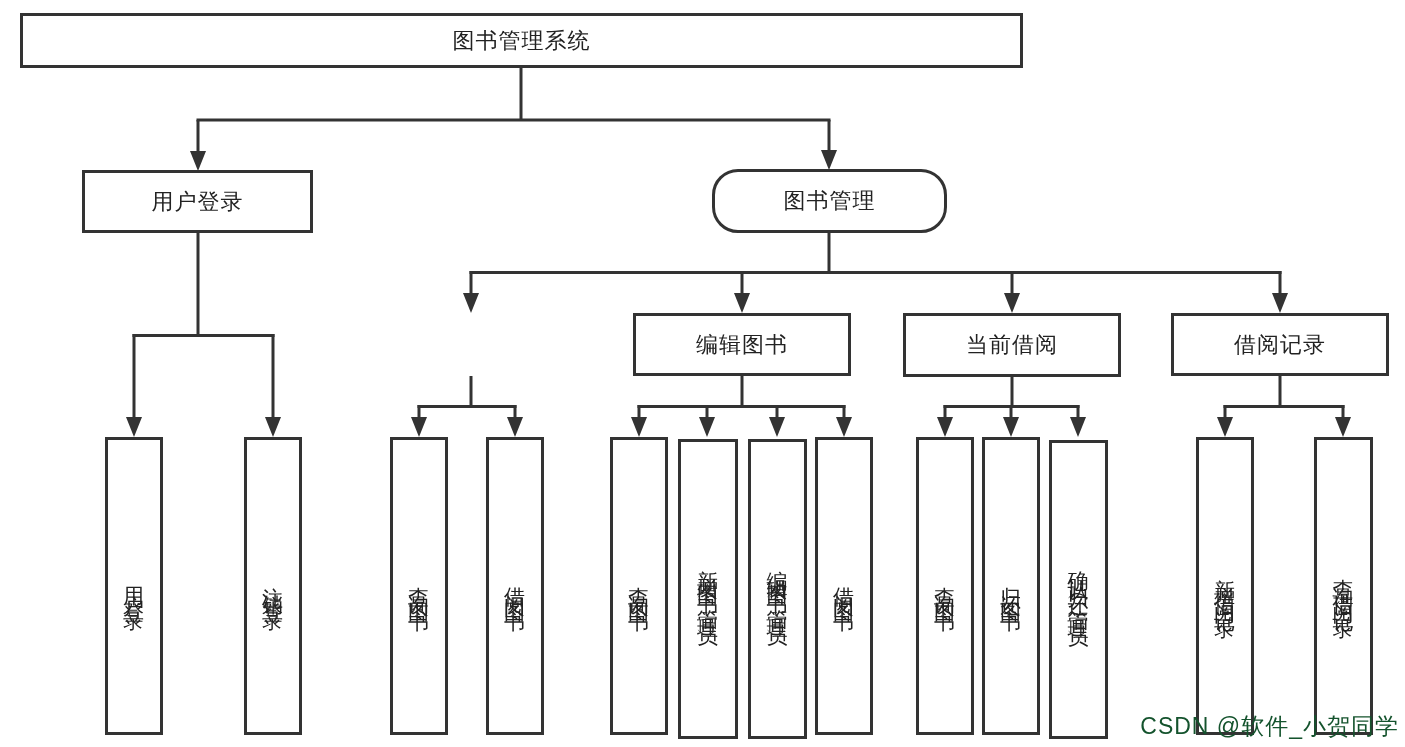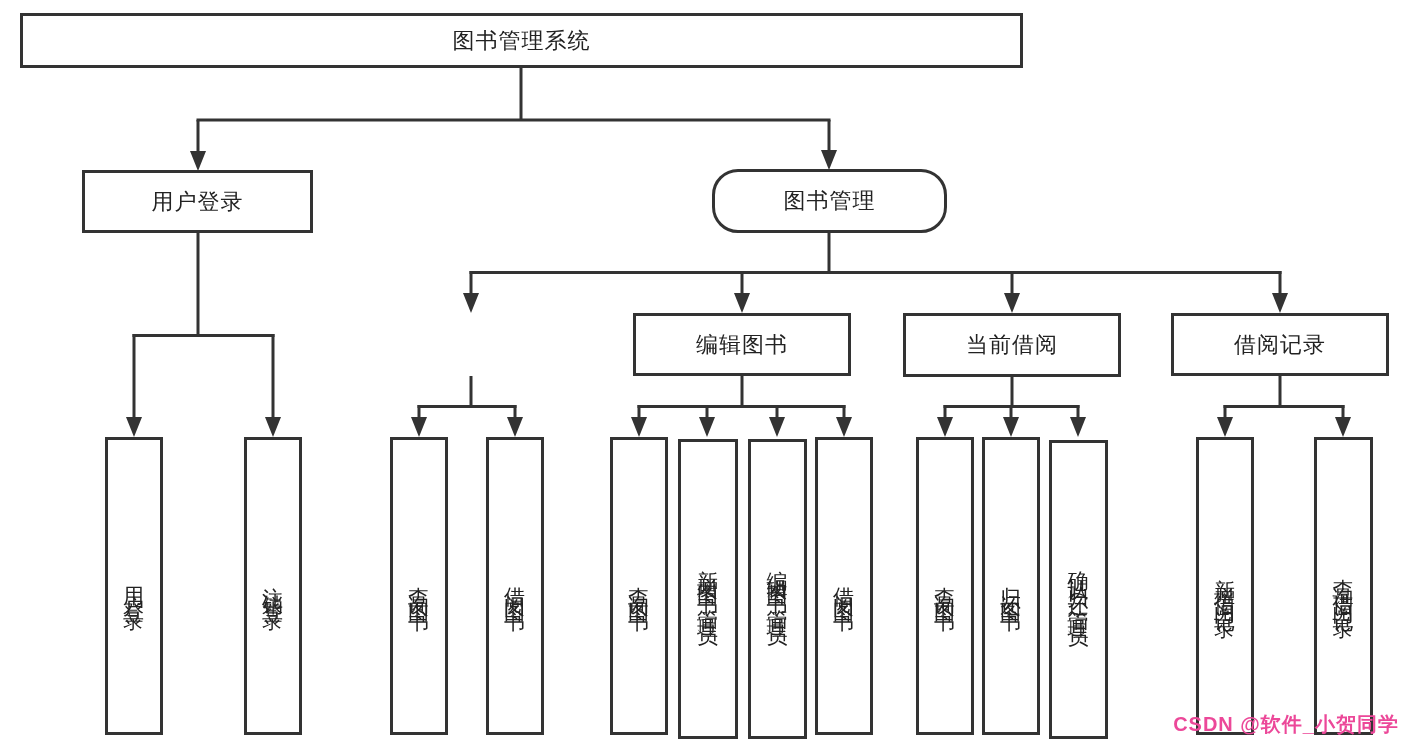--- a/index.html
+++ b/index.html
@@ -28,26 +28,25 @@
     text-orientation:mixed;
     font-size:21px;
     letter-spacing:8px;
     line-height:1;
     color:#222222;
   }
   .watermark{
     position:absolute;
     right:6px;
     top:711px;
-    font-size:20px;
-    color:#ec4899;
+    font-size:23px;
+    color:#14532d;
     letter-spacing:1px;
     z-index:2;
     white-space:nowrap;
-    font-weight:bold;
   }
 </style>
 </head>
 <body>
 
 <div class="canvas">
 
   <svg class="connectors" width="1405" height="747" viewBox="0 0 1405 747">
     <g stroke="#333333" stroke-width="3" fill="none">
 

